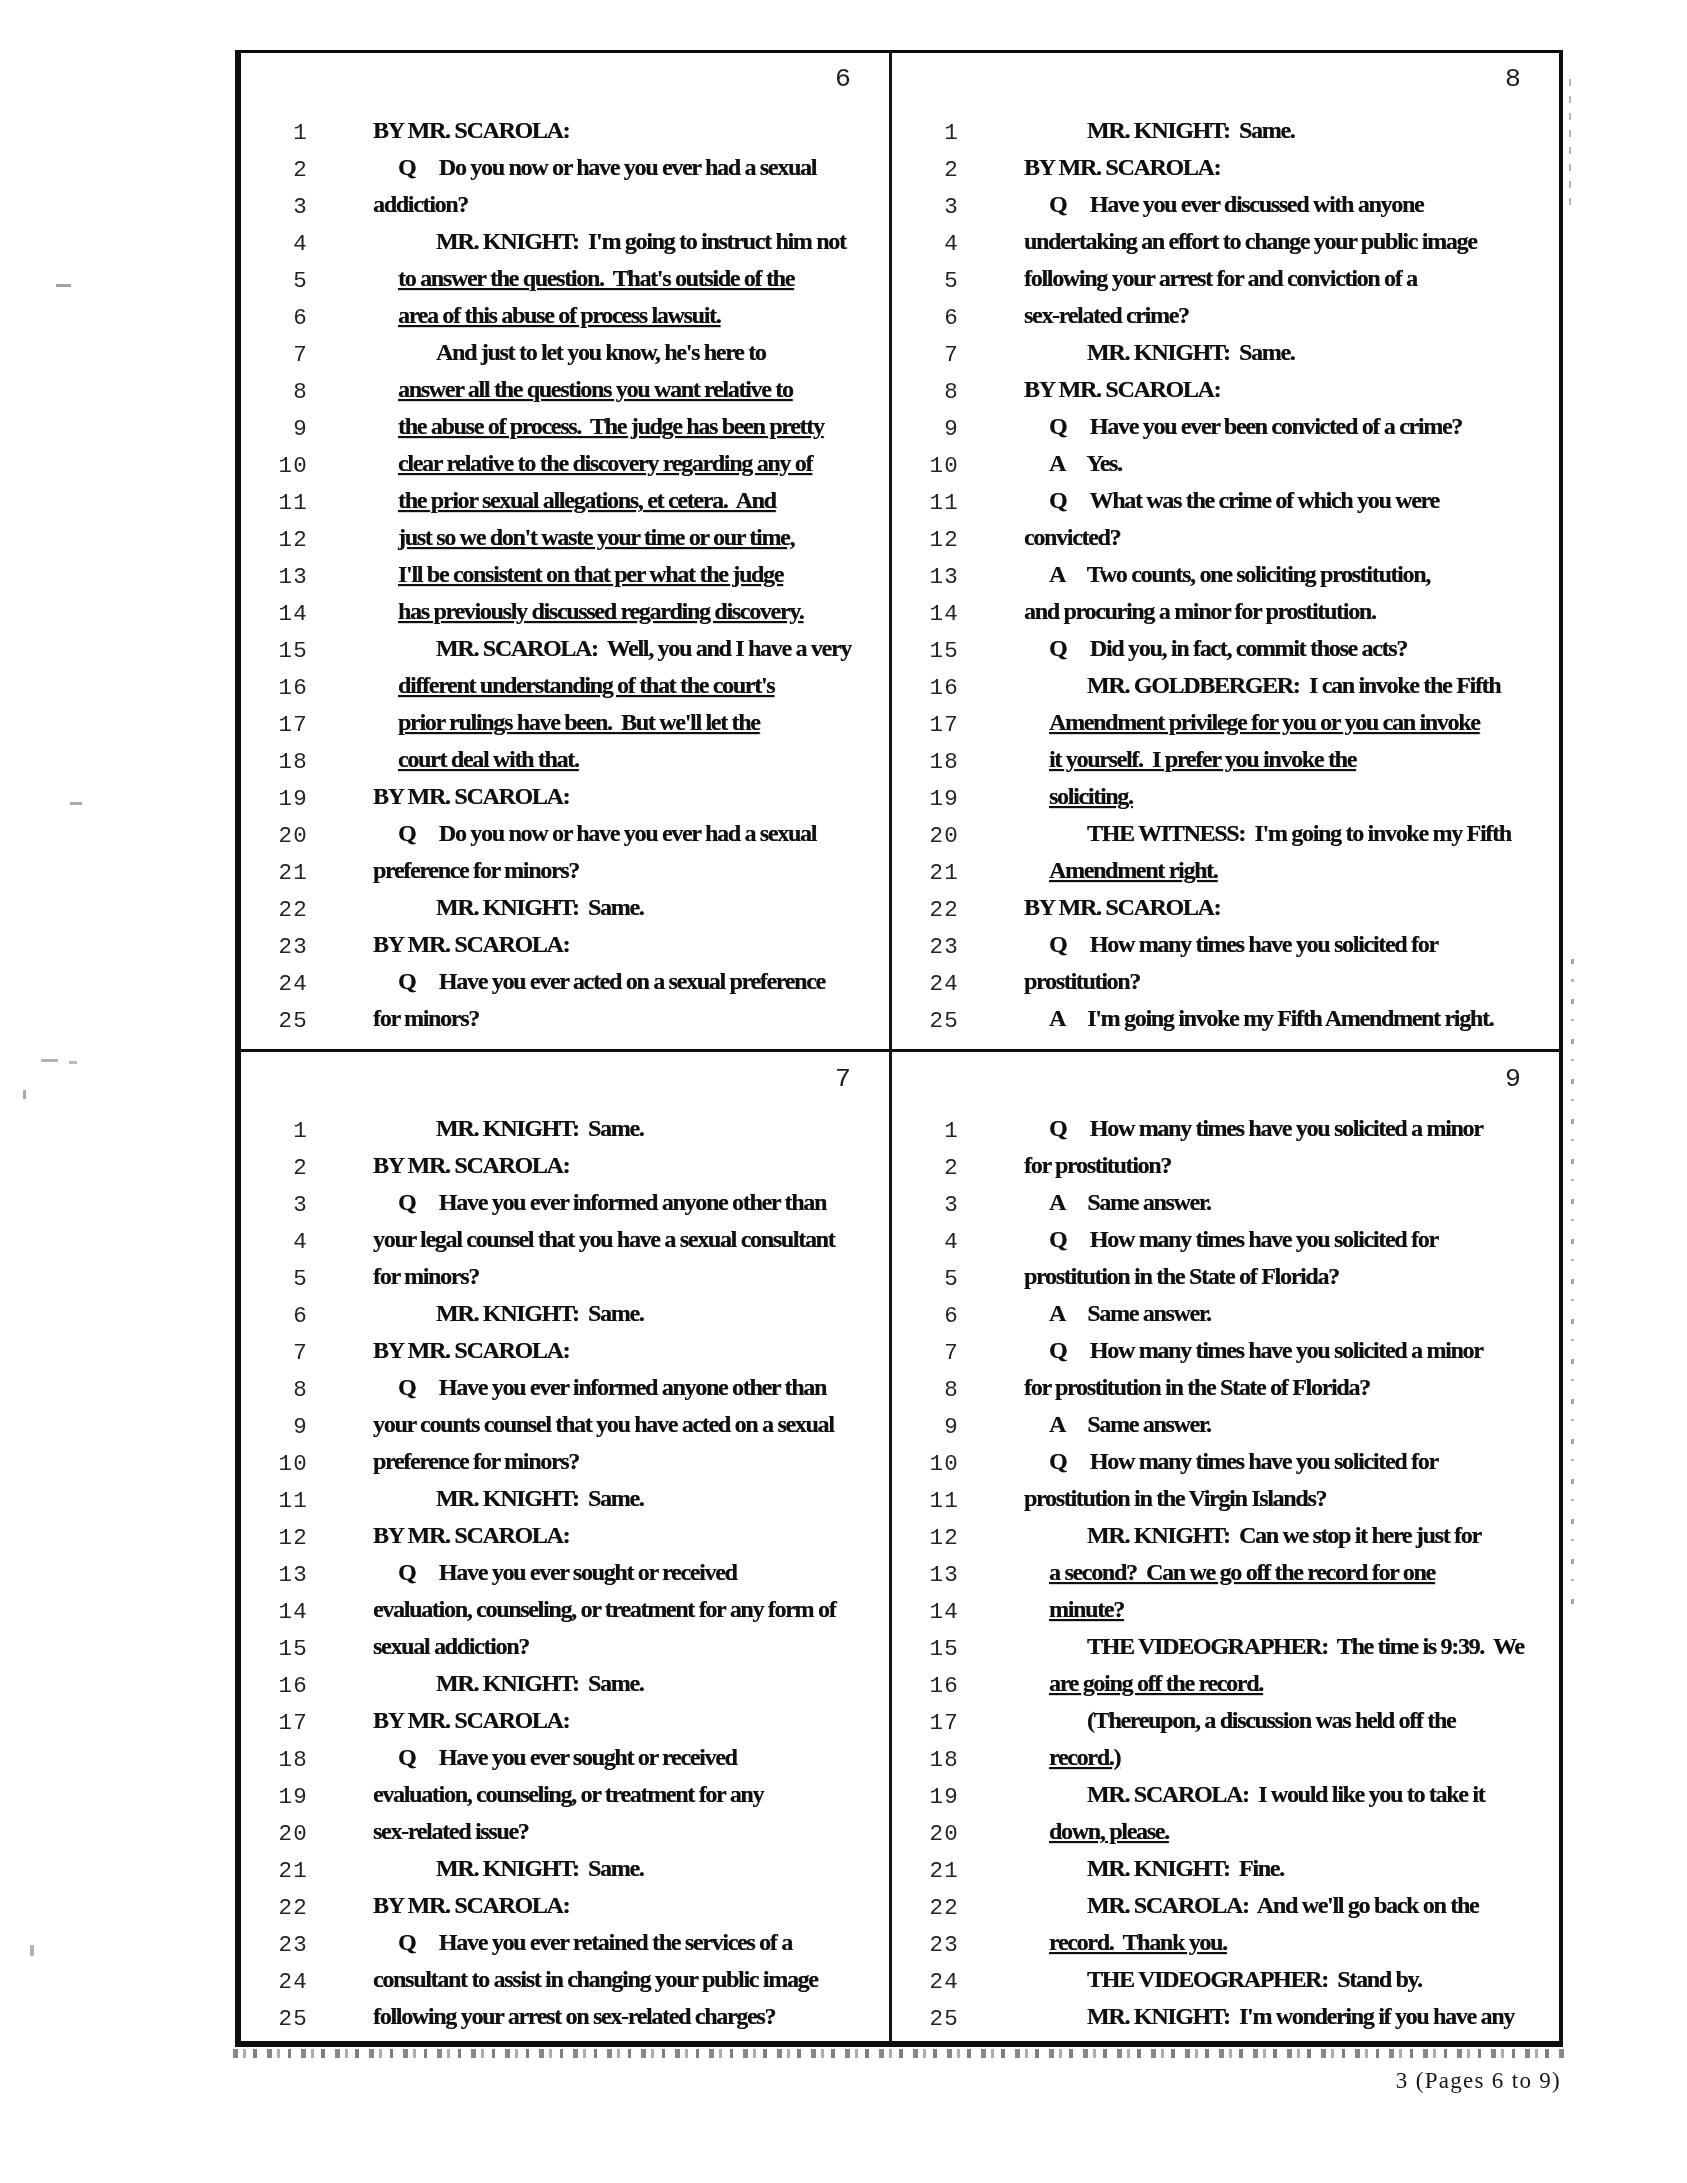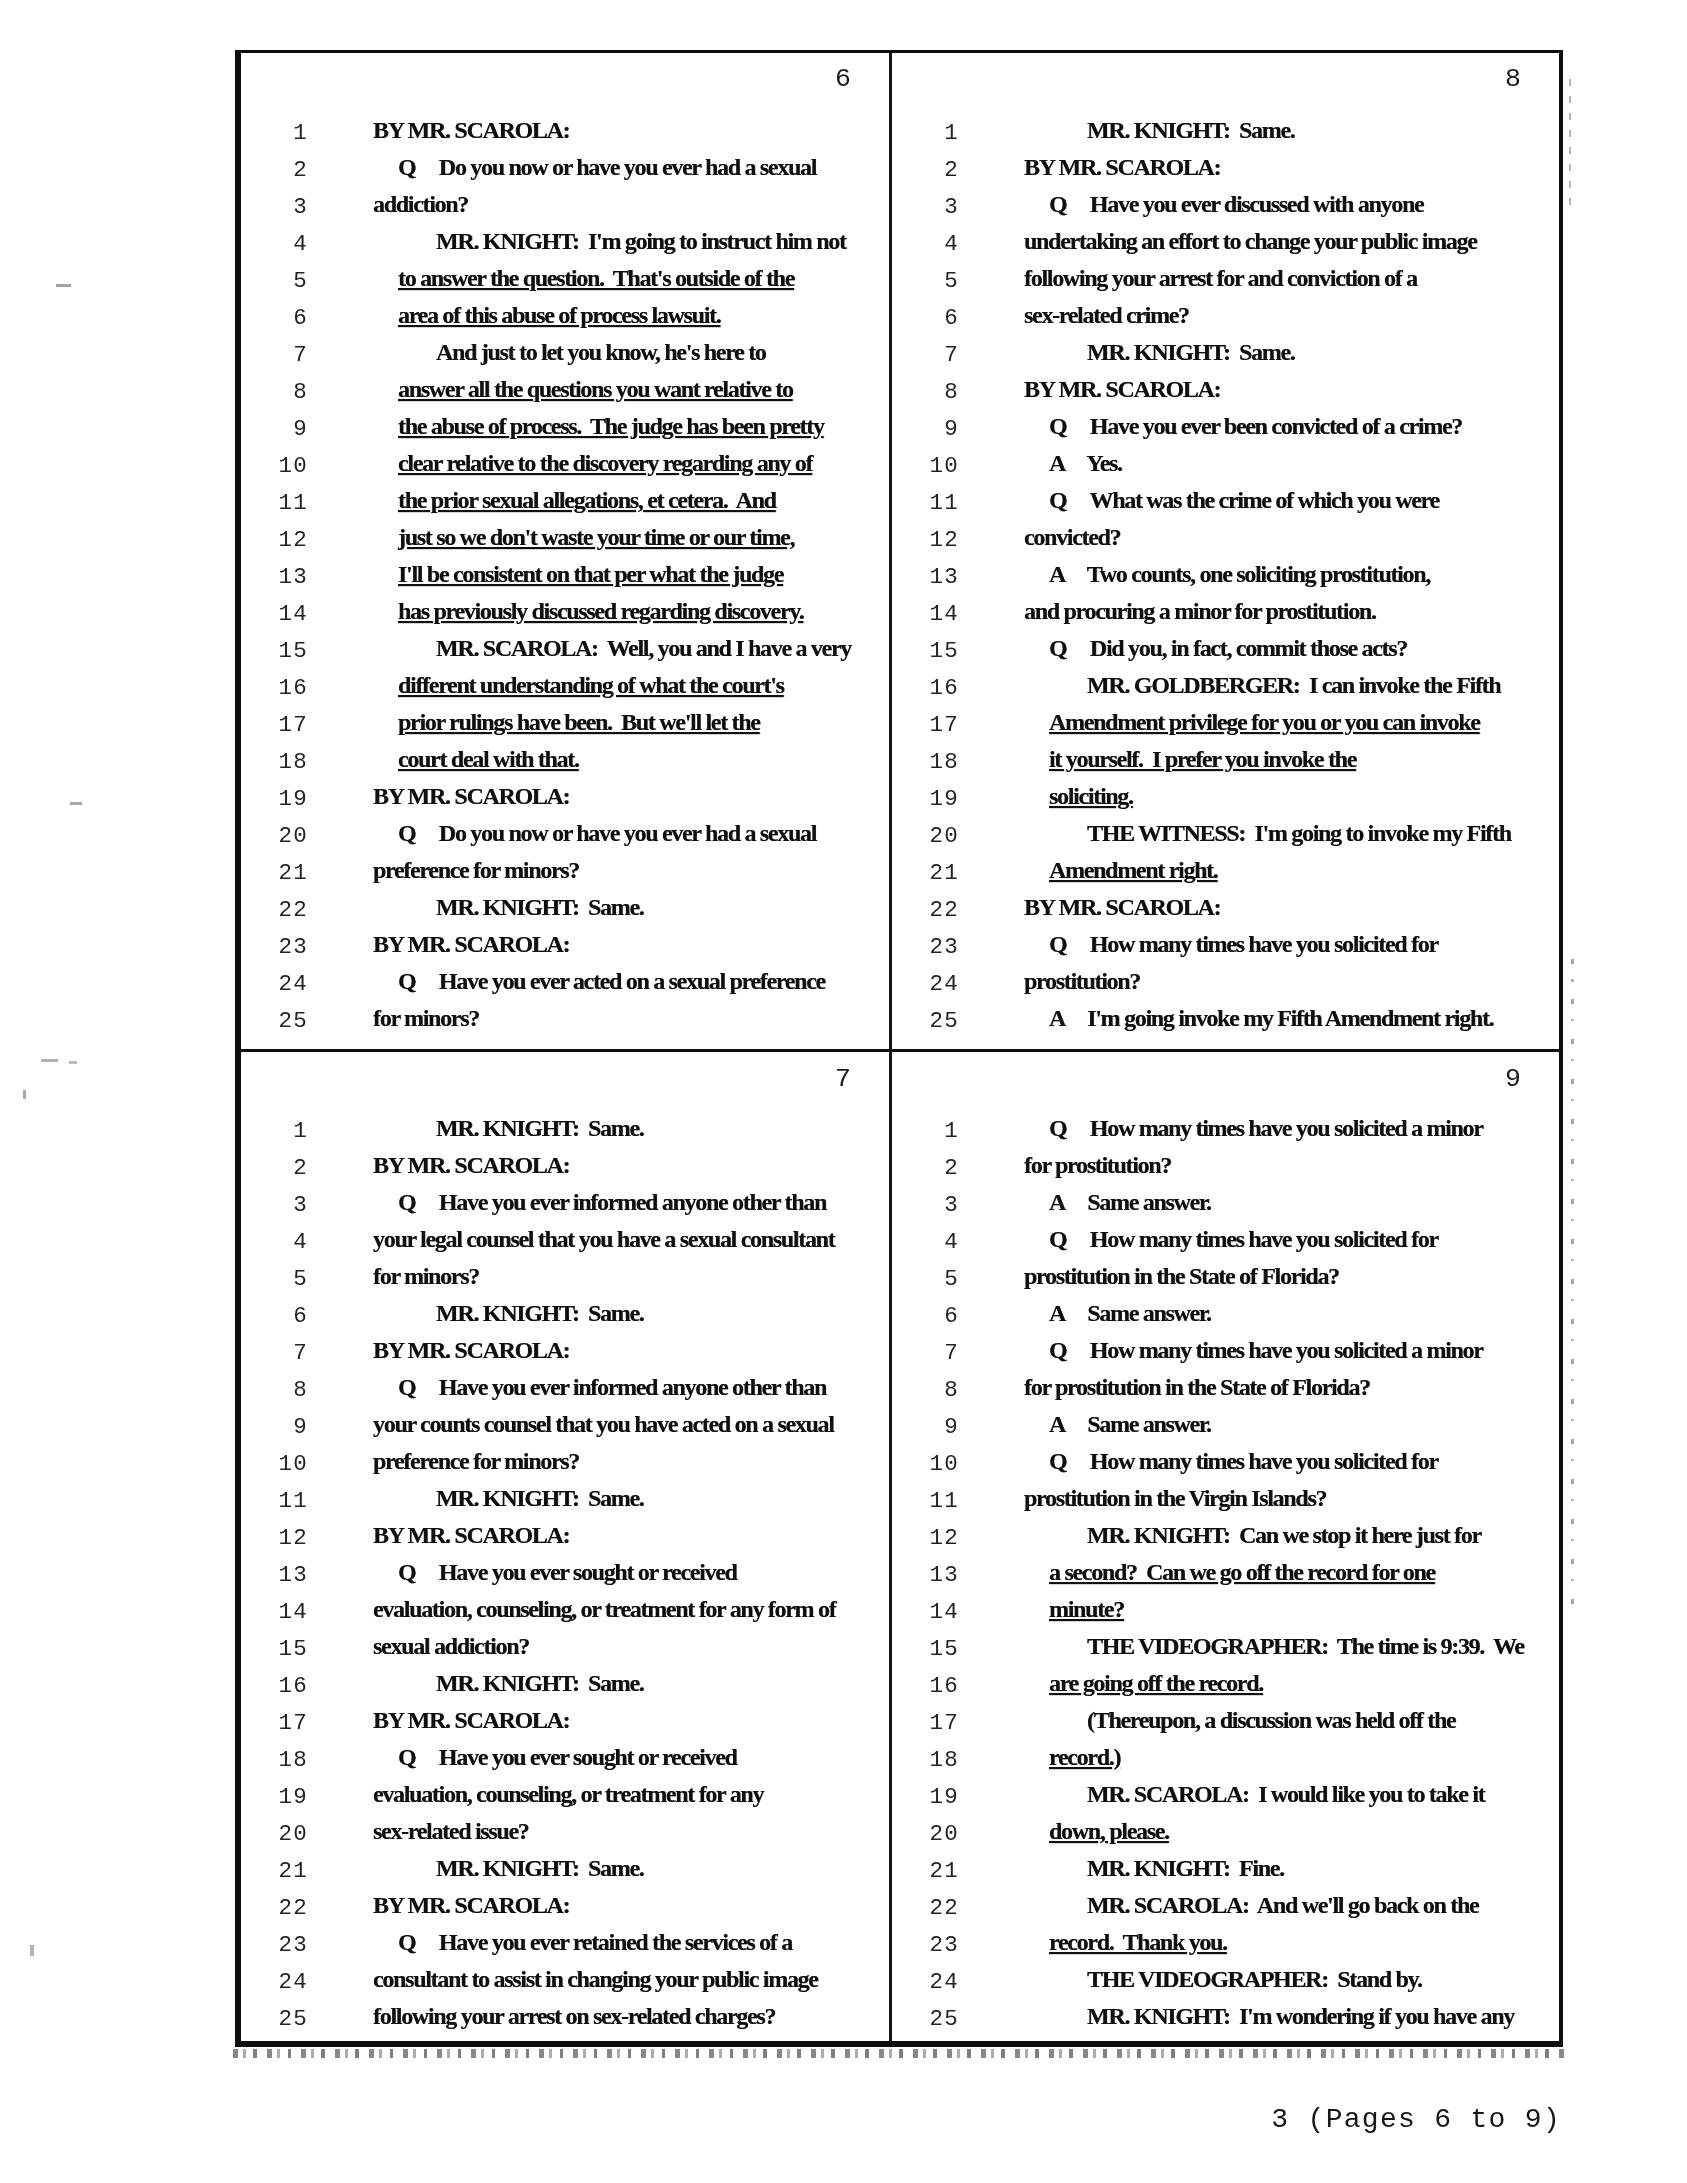--- a/index.html
+++ b/index.html
@@ -42,22 +42,22 @@
     letter-spacing:-1.3px; white-space:pre; color:#0f0f0f;
     text-shadow:0.3px 0.3px 0.5px rgba(0,0,0,0.55);
   }
   .ind0 { left:132px; }
   .ind1 { left:157px; }
   .ind2 { left:195px; }
   .ind3 { left:157px;text-decoration:underline; }
 
   .footer {
     position:absolute; left:1164px; top:2068px; width:397px; text-align:right;
-    font-family:Liberation Mono, monospace; font-size:28px; font-weight:400;
-    letter-spacing:1.3px; color:#161616; white-space:pre;margin-top:36px;
+    font-family:Liberation Serif, serif; font-size:23px; font-weight:400;
+    letter-spacing:1.3px; color:#161616; white-space:pre;
   }
 
   
   .bottom-noise {
     position:absolute; left:233px; top:2049px; width:1332px; height:8.6px; opacity:.6;
     background:repeating-linear-gradient(90deg,
       #3a3a3a 0 4.6px, transparent 4.6px 10px,
       #777 10px 12.6px, transparent 12.6px 20.5px,
       #2a2a2a 20.5px 24px, transparent 24px 34px);
   }
@@ -144,21 +144,21 @@
           <div class="line">
             <span class="num">14</span>
             <span class="txt ind3">has previously discussed regarding discovery.</span>
           </div>
           <div class="line">
             <span class="num">15</span>
             <span class="txt ind2">MR. SCAROLA:  Well, you and I have a very</span>
           </div>
           <div class="line">
             <span class="num">16</span>
-            <span class="txt ind3">different understanding of what the court's</span>
+            <span class="txt ind3">different understanding of that the court's</span>
           </div>
           <div class="line">
             <span class="num">17</span>
             <span class="txt ind3">prior rulings have been.  But we'll let the</span>
           </div>
           <div class="line">
             <span class="num">18</span>
             <span class="txt ind3">court deal with that.</span>
           </div>
           <div class="line">

